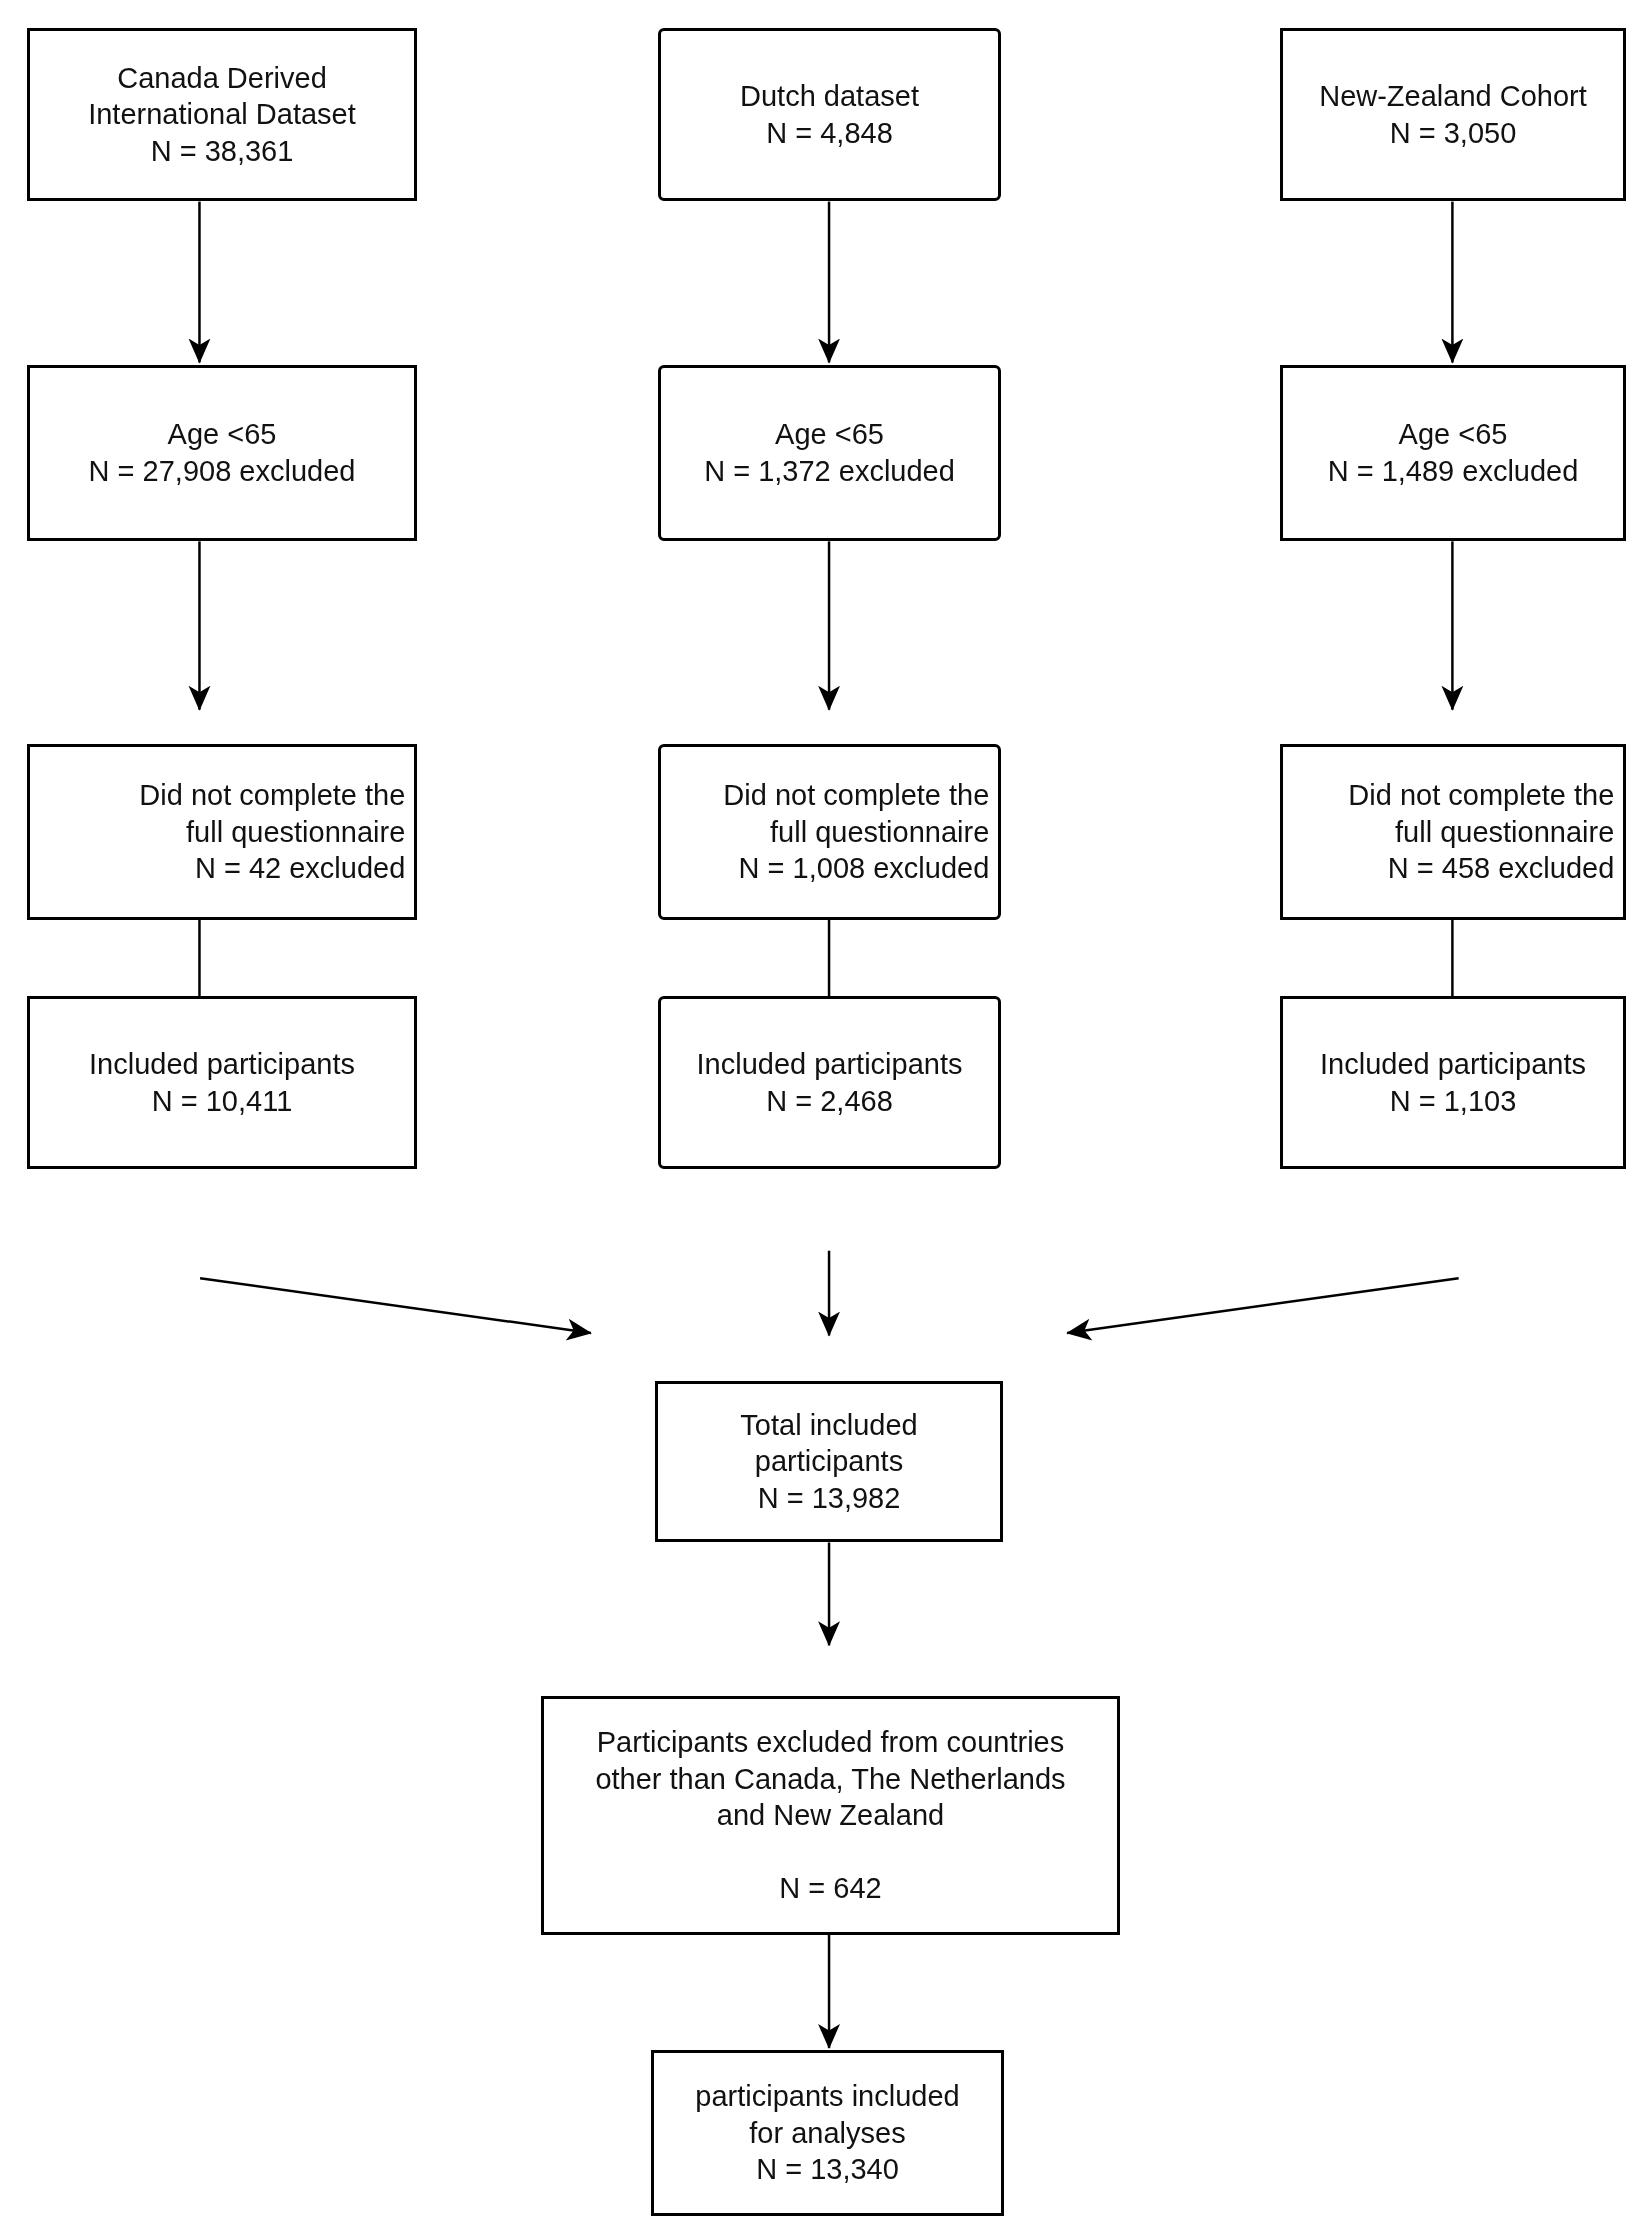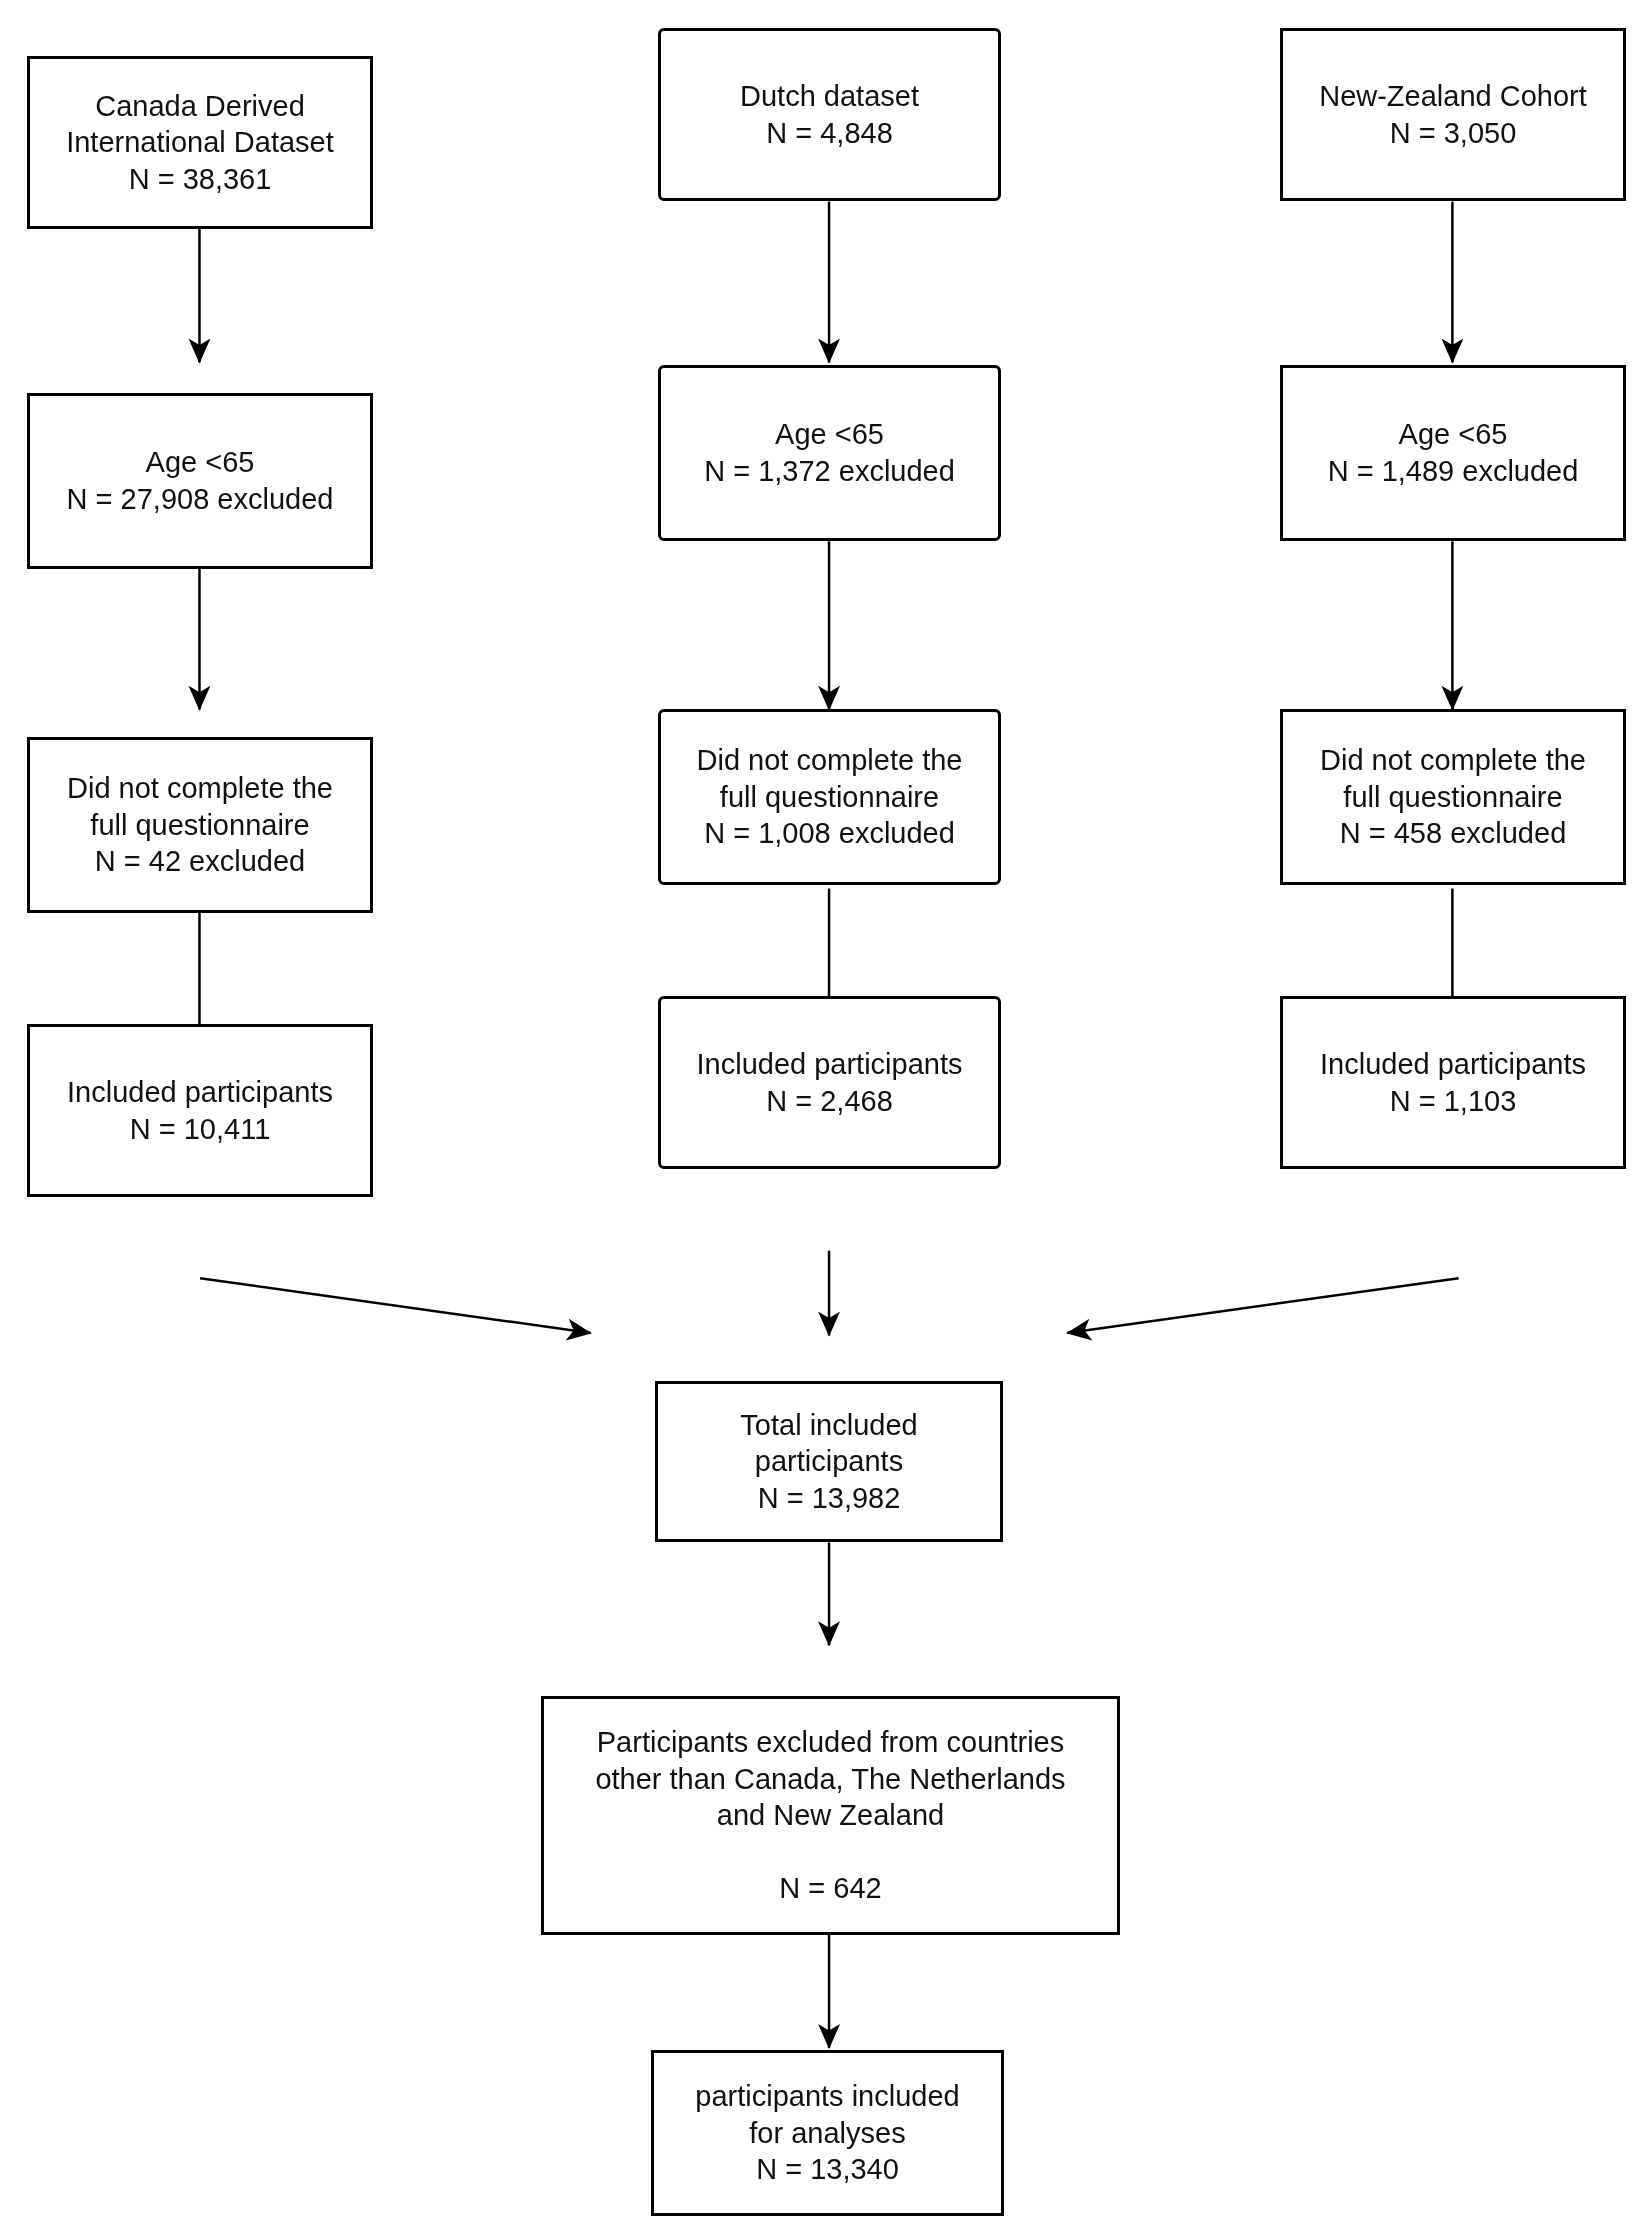--- a/index.html
+++ b/index.html
@@ -35,26 +35,26 @@
     text-align: center;
     font-size: 29px;
     line-height: 1.26;
     padding: 5px 8.7px;
   }
   .box .line {
     min-height: 1.26em;
     white-space: nowrap;
   }
   
-  .col-left   { left: 27px;   width: 346px; margin-top: 28px; }
+  .col-left   { left: 27px;   width: 390px; }
   .col-mid    { left: 658px; width: 343px; border-radius: 6px; }
   .col-right  { left: 1280px; width: 346px; }
   .row-1 { top: 28px;   height: 173px; }
   .row-2 { top: 365px;  height: 176px; justify-content: center; }
-  .row-3 { top: 709px; height: 176px; }
+  .row-3 { top: 744px; height: 176px; align-items: flex-end; }
   .row-4 { top: 996px; height: 173px; }
   .box-total   { left: 655px; top: 1381px; width: 348px; height: 161px; }
   .box-country { left: 541px;  top: 1648px; width: 579px; height: 239px; margin-top: 48px; }
   .box-final   { left: 651px; top: 2050px; width: 353px; height: 166px; }
 </style>
 </head>
 <body>
 
 <div class="canvas">
 

